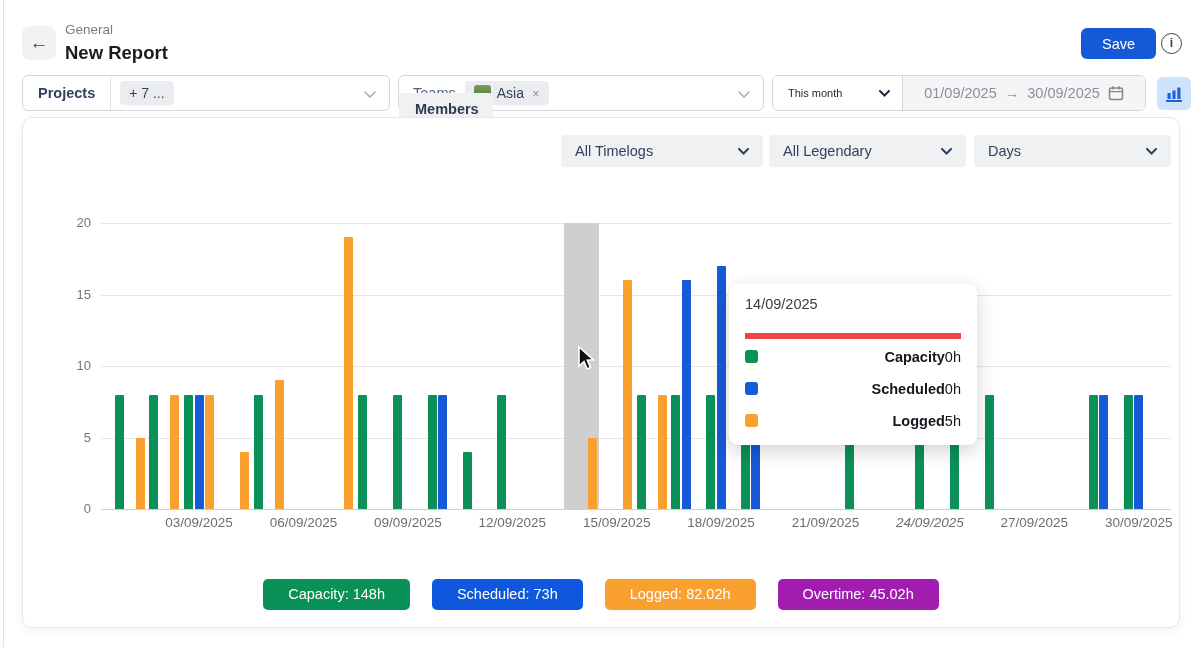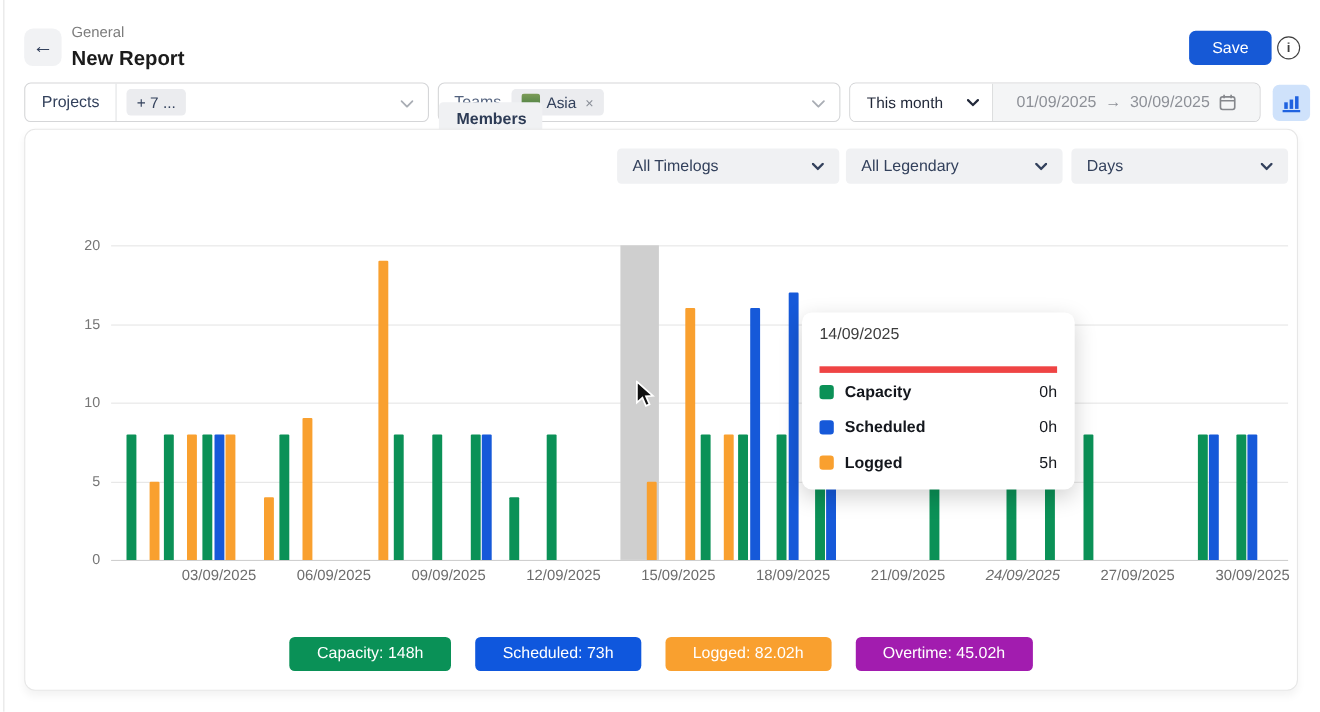--- a/index.html
+++ b/index.html
@@ -19,39 +19,39 @@
               font-size:14.5px; font-family:inherit; cursor:pointer; }
   .info-ic { position:absolute; left:1161px; top:33px; width:21px; height:21px;
              border:1.7px solid #3f3f3f; border-radius:50%; color:#3f3f3f;
              font-size:12px; font-weight:bold; text-align:center; line-height:18px; cursor:pointer; }
 
   
   .fbox { position:absolute; top:75px; height:36px; background:#fff;
           border:1px solid #d5d6d8; border-radius:6px; display:flex; align-items:center; }
   .fbox.projects { left:22px; width:368px; }
   .fbox.teams    { left:398px; width:366px; }
-  .flabel { font-size:14.5px; font-weight:normal; color:#33415c; padding:0 15px; }
+  .flabel { font-size:14.5px; font-weight:bold; color:#33415c; padding:0 15px; }
   .vdiv { width:1px; height:34px; background:#e2e3e5; }
   .chip { background:#ebecef; border-radius:4px; height:24px; display:flex; align-items:center;
           padding:0 9px; margin-left:9px; font-size:14px; color:#33415c; }
   .chev { position:absolute; right:13px; top:15px; }
   .tm-lbl { font-size:14.5px; color:#53627e; padding-left:14px; cursor:pointer; }
   .tm-lbl.sel { font-weight:bold; color:#2d3b55; padding-left:16px; }
   .asia-chip { gap:6px; cursor:pointer; }
   .avatar { width:17px; height:17px; border-radius:3px; display:inline-block;
             background:
               radial-gradient(circle at 55% 70%, #b06a4e 0 18%, transparent 19%),
               linear-gradient(180deg,#7d9c58 0%, #5d8a4a 45%, #4c7a3c 70%, #6d8f52 100%); }
   .chip-x { color:#8a8f98; font-size:13px; margin-left:2px; }
 
   .period { position:absolute; left:772px; top:75px; height:36px; display:flex;
             border:1px solid #d5d6d8; border-radius:6px; overflow:hidden; }
   .month-seg { width:130px; background:#fff; display:flex; align-items:center;
                justify-content:space-between; padding:0 12px 0 15px; cursor:pointer;
-               border-right:1px solid #d5d6d8; font-size:14px; color:#22293a; }
+               border-right:1px solid #d5d6d8; font-size:11px; color:#22293a; }
   .date-seg { width:242px; background:#f4f5f6; display:flex; align-items:center;
               justify-content:center; gap:8px; font-size:14.5px; color:#8d9097; cursor:pointer; }
   .chart-btn { position:absolute; left:1157px; top:77px; width:34px; height:33px;
                background:#cfe2fb; border:none; border-radius:6px; cursor:pointer;
                display:flex; align-items:center; justify-content:center; }
 
   
   .card { position:absolute; left:22px; top:117px; width:1158px; height:511px;
           background:#fff; border:1px solid #e7e7e7; border-radius:10px;
           box-shadow:0 4px 8px rgba(0,0,0,0.05); }
@@ -69,21 +69,21 @@
   .ytick { position:absolute; width:32px; text-align:right; font-size:13px; color:#767676; }
   .band { position:absolute; background:#cfcfcf; z-index:0; }
   .bar { position:absolute; width:9px; z-index:1; border-radius:1px 1px 0 0; }
   .xtick { position:absolute; width:96px; text-align:center; font-size:13.5px; color:#6d6d6d; top:397px; }
 
   
   .tooltip { position:absolute; left:706px; top:166px; width:248px; background:#fff;
              border-radius:9px; box-shadow:0 6px 20px rgba(0,0,0,0.18); z-index:5;
              padding:12px 16px 10px 16px; }
   .tt-date { font-size:14.5px; color:#3c3c3c; padding-bottom:21px; border-bottom:6px solid #ef4444; }
-  .tt-row { display:flex; align-items:center; height:29px; margin-top:3px; }
+  .tt-row { display:flex; align-items:center; height:29px; margin-top:3px;text-align:right; }
   .sw { width:13px; height:13px; border-radius:3px; margin-right:10px; flex:0 0 auto; }
   .tt-lbl { flex:1; font-size:14.5px; font-weight:bold; color:#14171d; }
   .tt-val { font-size:14.5px; color:#14171d; }
 
   .cursor { position:absolute; left:552px; top:228px; z-index:6; }
 
   
   .legend { position:absolute; left:0; right:0; top:461px; display:flex;
             justify-content:center; gap:22px; }
   .badge { height:31px; line-height:31px; padding:0 25px; border-radius:5px;

